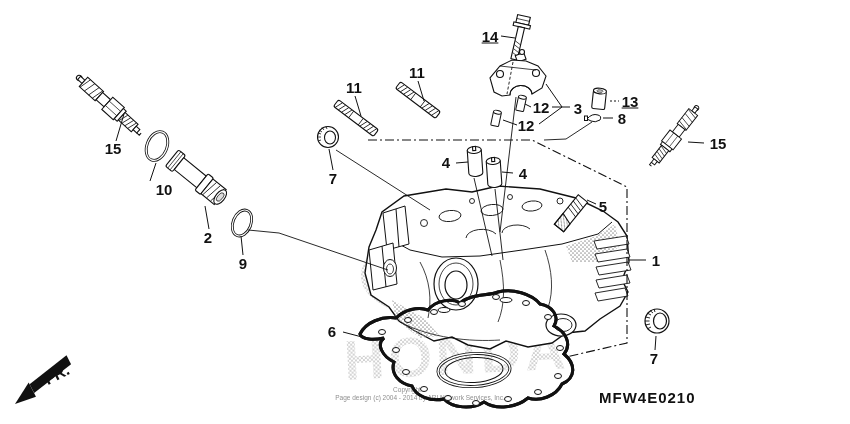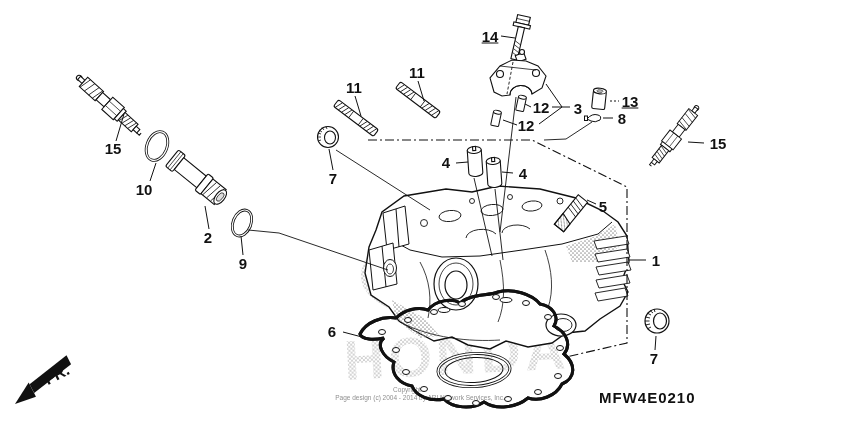--- a/index.html
+++ b/index.html
@@ -265,21 +265,21 @@
     </g>
     <path d="M368,140 L532,140 L627,187 L627,343 L566,357" fill="none" stroke="#111" stroke-width="1.1" stroke-dasharray="9 3 2 3"></path>
 
     <g transform="translate(15,404) rotate(-27)">
       <polygon points="0,0 22,-13 22,3" fill="#111"></polygon>
       <polygon points="22,-11 68,-20 68,-10 22,-1" fill="#111"></polygon>
     </g>
   </svg>
 
   <div class="callout" style="left:113px;top:148px;">15</div>
-  <div class="callout" style="left:144px;top:189px;">10</div>
+  <div class="callout" style="left:164px;top:189px;">10</div>
   <div class="callout" style="left:208px;top:237px;">2</div>
   <div class="callout" style="left:243px;top:263px;">9</div>
   <div class="callout" style="left:333px;top:178px;">7</div>
   <div class="callout" style="left:354px;top:87px;">11</div>
   <div class="callout" style="left:417px;top:72px;">11</div>
   <div class="callout" style="left:490px;top:36px;text-decoration:underline;">14</div>
   <div class="callout" style="left:541px;top:107px;">12</div>
   <div class="callout" style="left:526px;top:125px;">12</div>
   <div class="callout" style="left:578px;top:108px;">3</div>
   <div class="callout" style="left:630px;top:101px;text-decoration:underline;">13</div>

